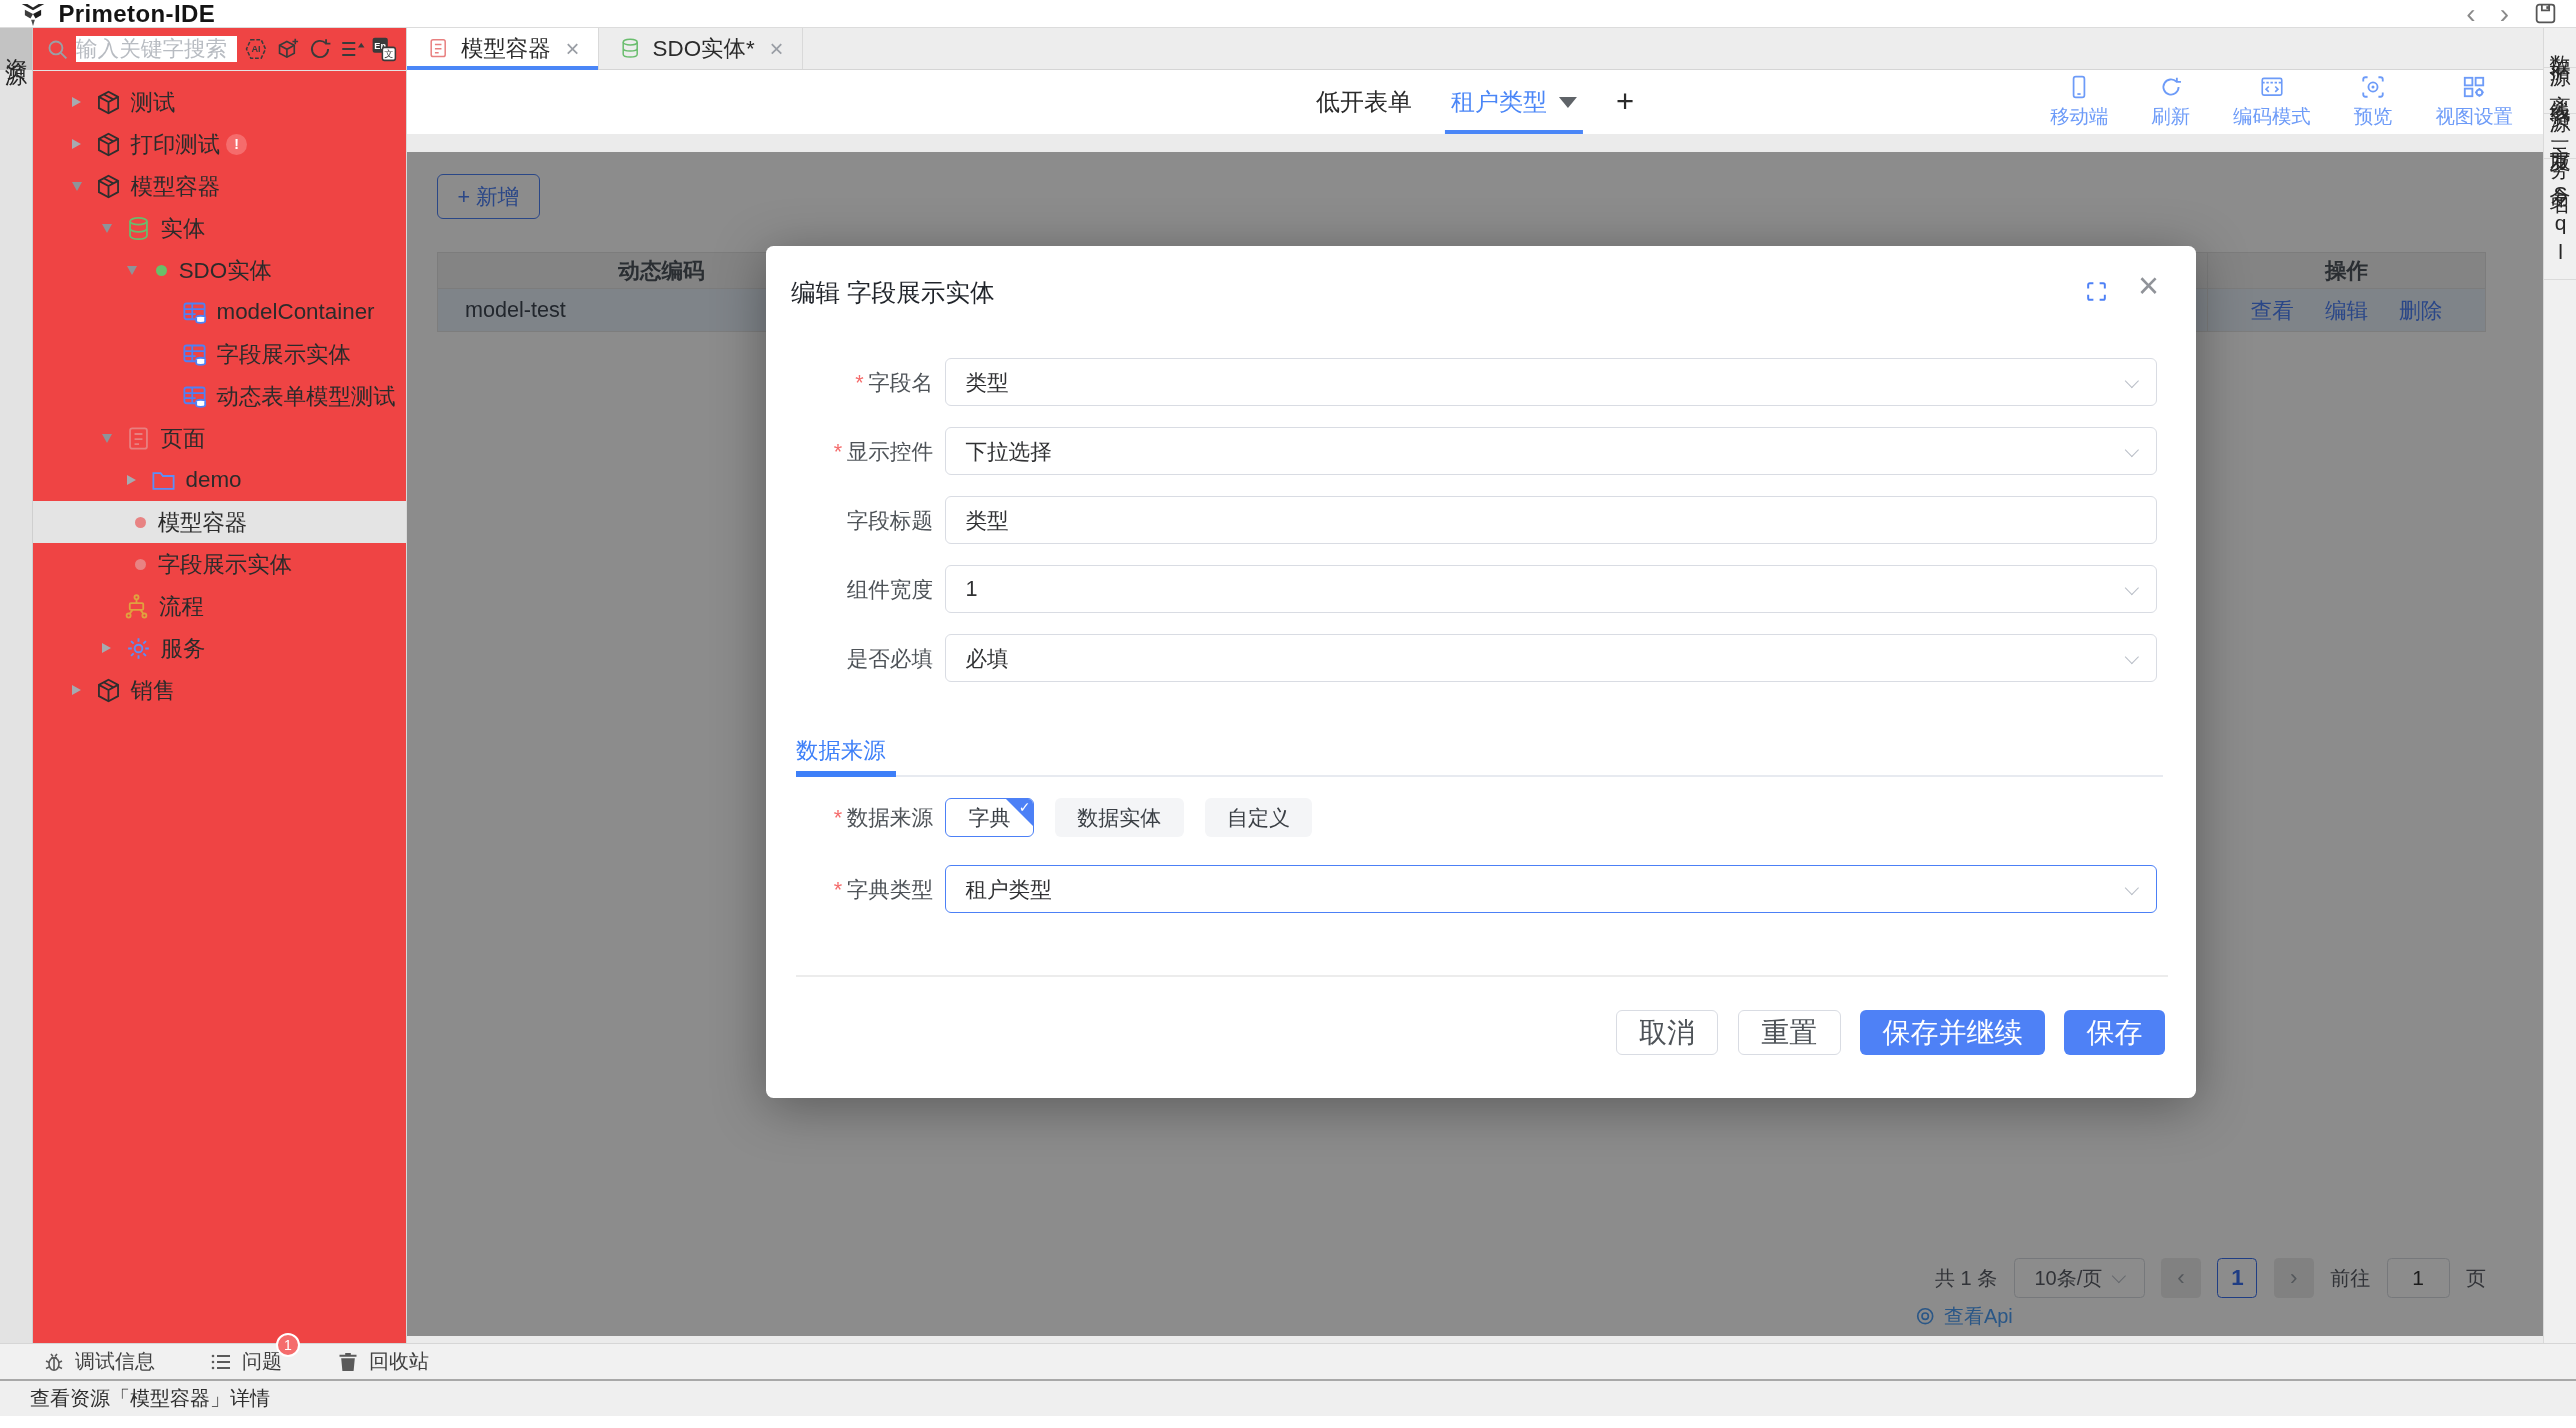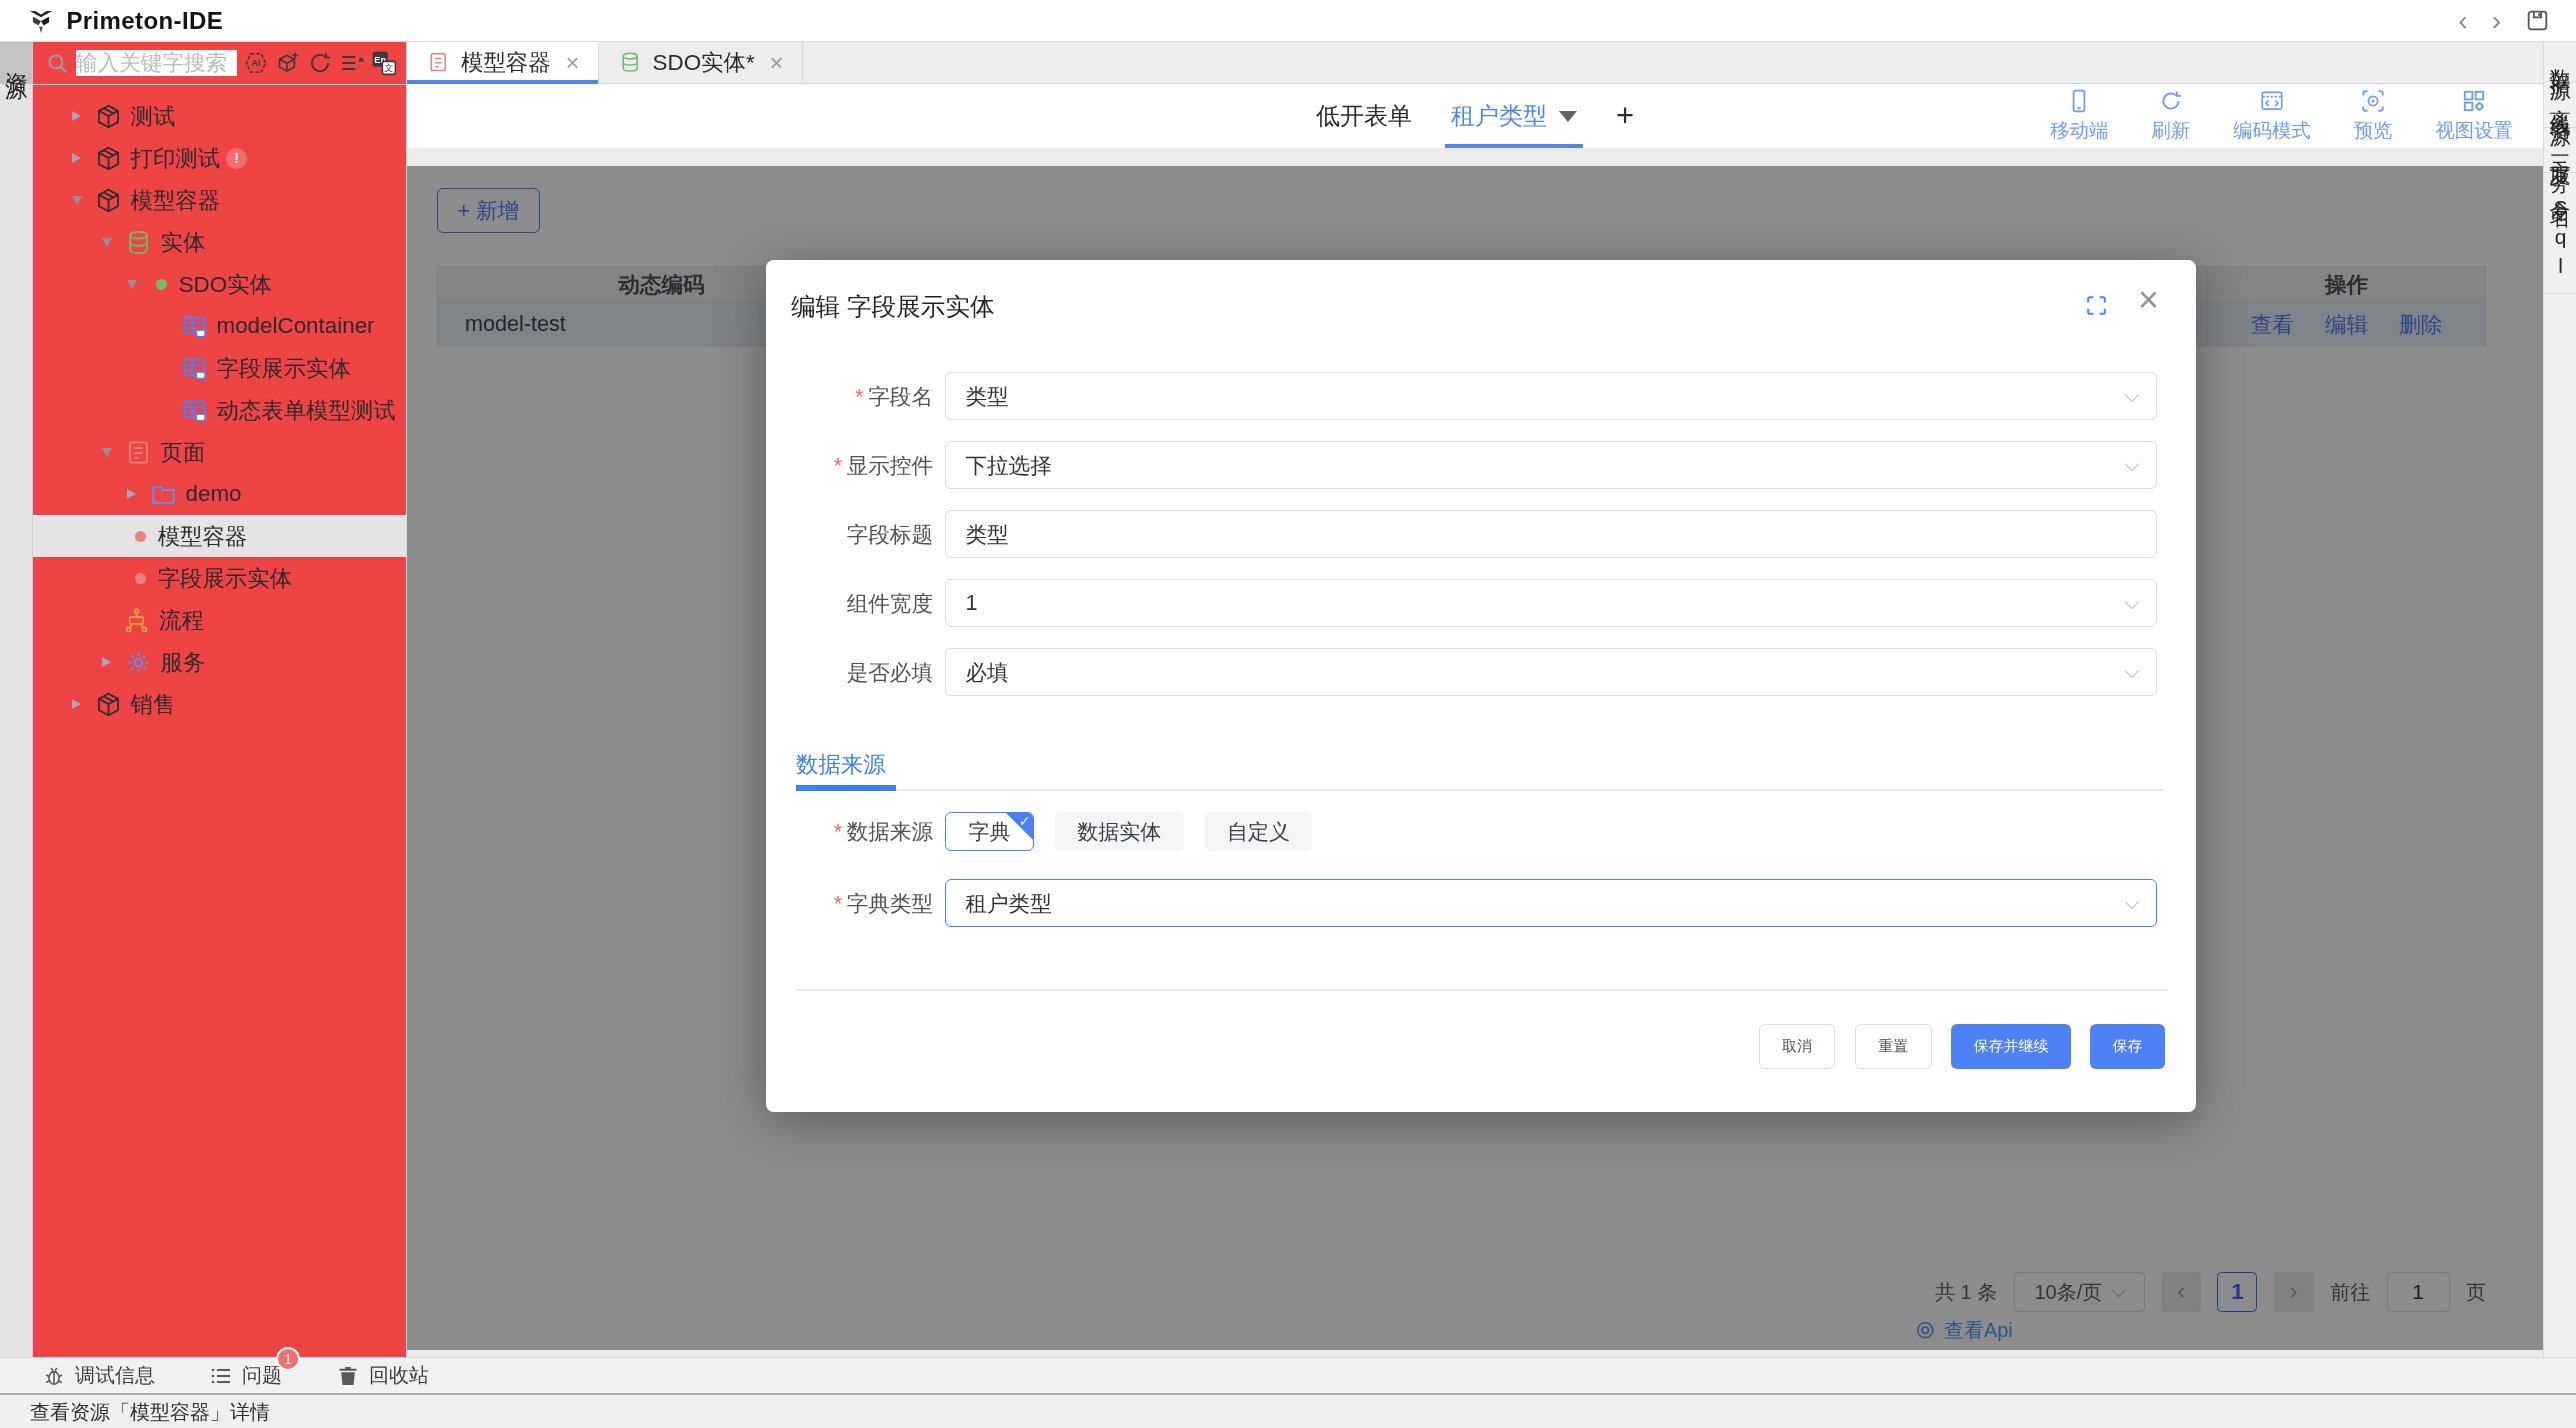--- a/index.html
+++ b/index.html
@@ -1,21 +1,21 @@
 <!DOCTYPE html>
 <html style="font-size:12px"><head>
 <meta charset="utf-8">
 <style>
   *{box-sizing:border-box;margin:0;padding:0}
   html,body{width:2576px;height:1429px;overflow:hidden}
   body{font-family:"Liberation Sans","DejaVu Sans",sans-serif;background:#fff}
   .screen{position:relative;width:2576px;height:1429px;overflow:hidden;background:#fff}
 
   
-  .titlebar{height:42px;background:#fff;border-bottom:0.7px solid #dcdcdc;display:flex;align-items:center;padding:0 26px}
+  .titlebar{height:28px;background:#fff;border-bottom:0.7px solid #dcdcdc;display:flex;align-items:center;padding:0 18px}
   .logo{width:30px;height:30px;display:flex;align-items:center}
   .app-title{font-size:24px;font-weight:700;color:#141414;margin-left:10.4px;letter-spacing:0.4px}
   .tb-spacer{flex:1}
   .tb-nav{font-size:28px;color:#8a8a8a;margin:0 12px;line-height:1;cursor:default}
   .tb-save{width:25px;height:25px;margin-left:12px}
 
   
   .mainrow{display:flex;height:1315px;width:100%}
 
   .lrail{width:33px;background:#e3e3e3;border-right:0.7px solid #cfcfcf;flex:0 0 33px}
@@ -102,21 +102,21 @@
   .dlg-sec-line{position:absolute;left:30px;right:33px;top:529px;height:1.5px;background:#e7eaf0}
   .dlg-sec-active{position:absolute;left:30px;top:525px;width:100px;height:6px;background:#3d7ff8}
   .seg-row{position:absolute;top:552px;left:0;right:0;display:flex;align-items:center;height:39px}
   .seg{height:39px;padding:0 22.4px;border-radius:6px;background:#f4f5f7;color:#3a3f45;font-size:21px;display:flex;align-items:center;margin-right:21px;cursor:pointer;position:relative}
   .seg.selected{background:#fff;border:1.5px solid #4c80f6;overflow:hidden}
   .seg-corner{position:absolute;top:0;right:0;width:0;height:0;border-top:27px solid #4c80f6;border-left:27px solid transparent}
   .seg-check{position:absolute;top:0;right:2.2px;color:#fff;font-size:14px}
   .dict-row{position:absolute;top:619px;left:0;right:0;display:flex;align-items:center;height:48px}
   .dlg-divider{position:absolute;left:30px;right:28px;top:729px;height:1.5px;background:#ececec}
   .dlg-footer{position:absolute;top:764px;right:31px;display:flex;align-items:center;gap:19.4px}
-  .btn{height:45px;padding:0 22.4px;border-radius:6px;font-size:15px;display:flex;align-items:center;cursor:pointer}
+  .btn{height:45px;padding:0 22.4px;border-radius:6px;font-size:28px;display:flex;align-items:center;cursor:pointer}
   .btn.ghost{border:0.7px solid #d9dce3;background:#fff;color:#4e5358}
   .btn.primary{background:#4e81f6;color:#ffffff}
 
   
   .rrail{width:33px;flex:0 0 33px;background:#f0f0f0;border-left:0.7px solid #d9d9d9;display:flex;flex-direction:column}
   .rrail-item{padding:10.4px 0;border-bottom:0.7px solid #dadada;display:flex;justify-content:center;cursor:pointer}
   .rrail-item .vtext{font-size:21px;line-height:30px;letter-spacing:6px}
 
   
   .debugbar{height:36px;background:#f1f1f1;border-top:0.7px solid #d6d6d6;display:flex;align-items:center;padding-left:42px;gap:54px}

